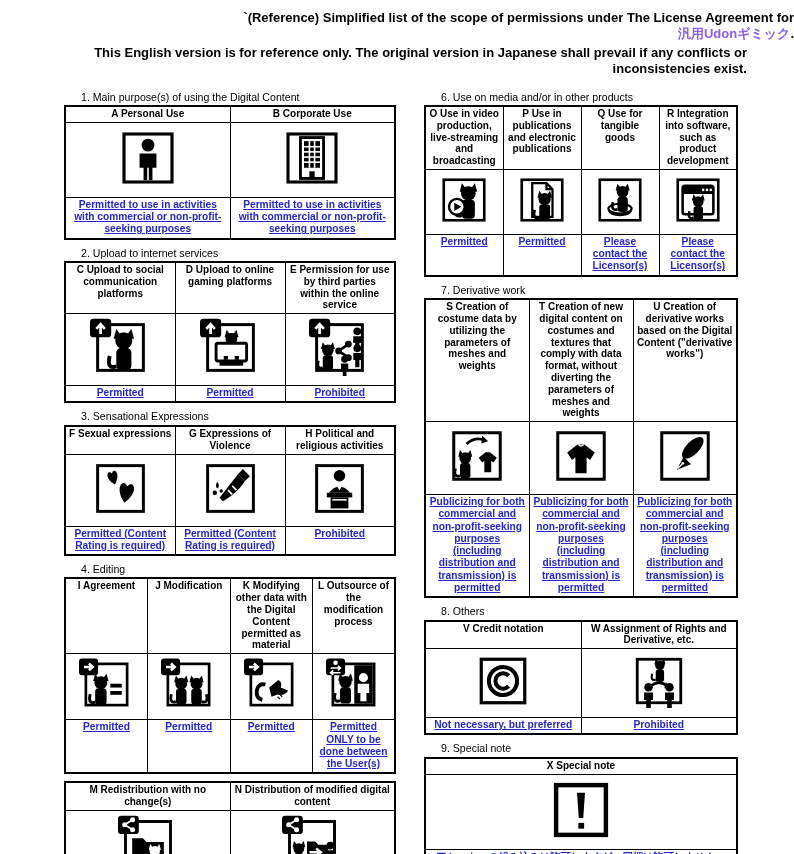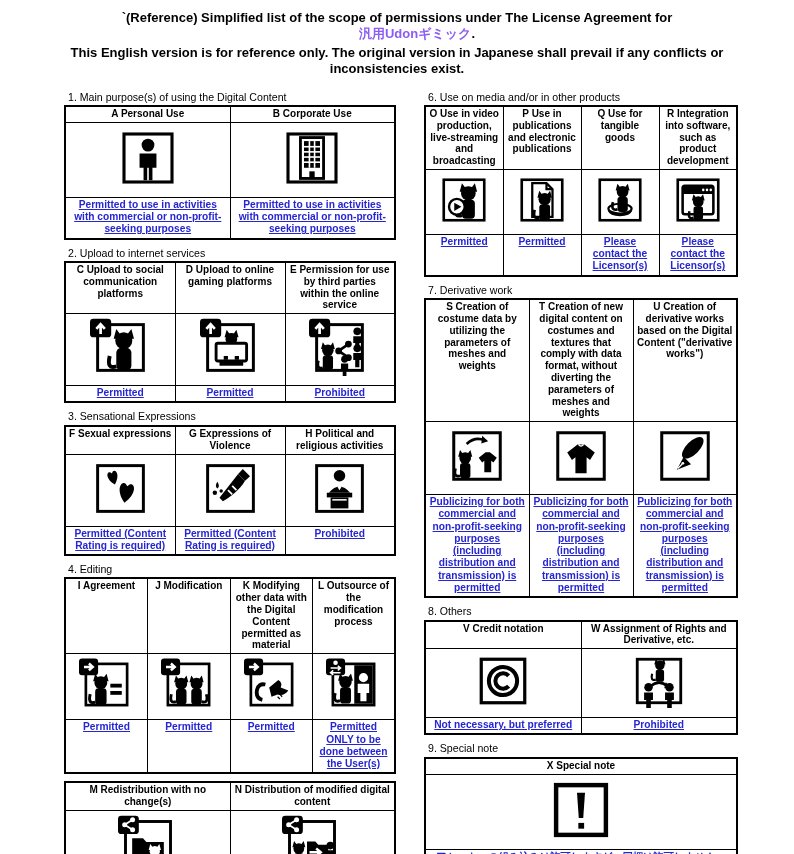--- a/index.html
+++ b/index.html
@@ -1,24 +1,24 @@
 <!DOCTYPE html>
 <html><head>
 <meta charset="utf-8">
 <style>
   html,body{margin:0;padding:0;background:#fff;}
   body{width:794px;height:854px;overflow:hidden;font-family:"Liberation Sans",sans-serif;color:#000;}
-  .titleblock{padding-top:10px;text-align:center;font-weight:bold;font-size:13px;line-height:1.26;}
+  .titleblock{padding-top:10px;text-align:right;font-weight:bold;font-size:13px;line-height:1.26;}
   .titleblock .jp{color:#8b5cf6;margin-left:40px;}
   .disclaimer{max-width:700px;margin:2px auto;}
   .cols{display:flex;margin-left:64px;margin-top:13px;align-items:flex-start;}
   .col-left{width:332px;margin-right:28px;flex:none;}
   .col-right{width:314px;flex:none;}
   .sec{margin-bottom:7px;}
-  .sec-h{font-size:10.6px;margin:0 0 2px 4px;line-height:1.18;}
+  .sec-h{font-size:10.6px;margin:0 0 2px 17px;line-height:1.18;}
   table{border-collapse:collapse;width:100%;table-layout:fixed;border:2px solid #000;font-weight:bold;}
   td{border:1.5px solid #000;}
   tr.hdr td{font-size:10px;text-align:center;vertical-align:top;padding:1px 3px 2px;line-height:1.18;}
   tr.icr td{text-align:center;padding:3px 1px;vertical-align:middle;}
   tr.st td{font-size:10.2px;color:#2525d2;text-decoration:underline;text-align:center;vertical-align:top;padding:1px 3px 2px;line-height:1.2;}
   .ico{display:inline-block;line-height:0;}
   .ico svg{width:64px;height:64px;}
   .s2 .ico svg,.s3 .ico svg{width:61px;height:61px;}
   .s4 .ico svg{width:55px;height:55px;}
   .s5 .ico svg{width:60px;height:60px;}

